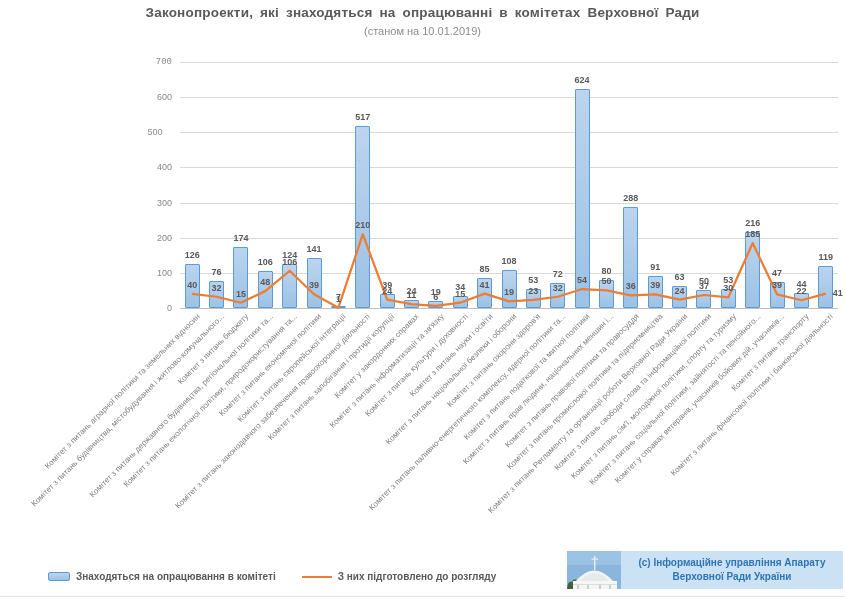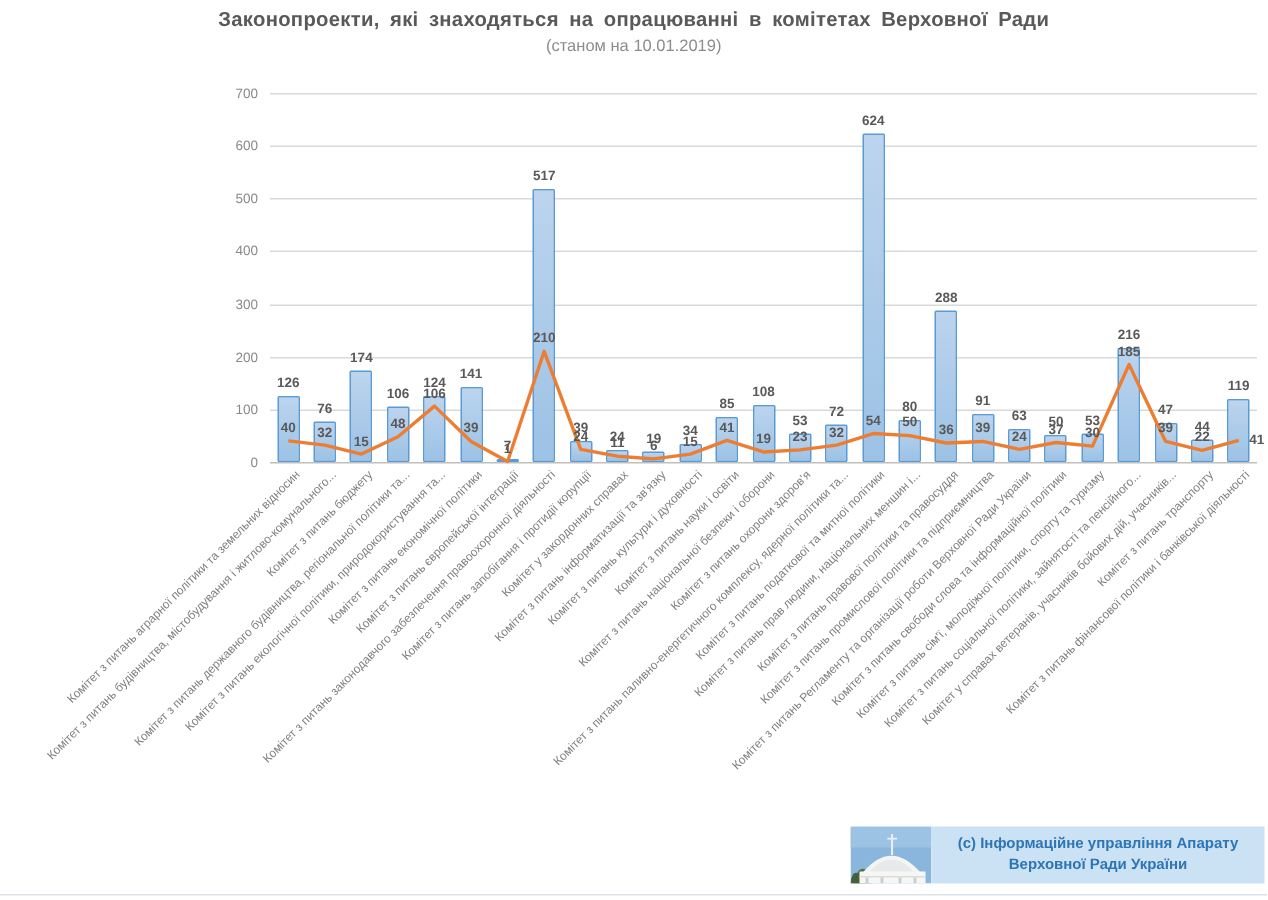--- a/index.html
+++ b/index.html
@@ -50,25 +50,25 @@
       <div class="ytick" style="left: 138px; top: 303px;">0</div>
       <div class="gridline" style="left: 180px; top: 272.857px; width: 658px; background: rgb(217, 217, 217);"></div>
       <div class="ytick" style="left: 138px; top: 267.857px;">100</div>
       <div class="gridline" style="left: 180px; top: 237.714px; width: 658px; background: rgb(217, 217, 217);"></div>
       <div class="ytick" style="left: 138px; top: 232.714px;">200</div>
       <div class="gridline" style="left: 180px; top: 202.571px; width: 658px; background: rgb(217, 217, 217);"></div>
       <div class="ytick" style="left: 138px; top: 197.571px;">300</div>
       <div class="gridline" style="left: 180px; top: 167.429px; width: 658px; background: rgb(217, 217, 217);"></div>
       <div class="ytick" style="left: 138px; top: 162.429px;">400</div>
       <div class="gridline" style="left: 180px; top: 132.286px; width: 658px; background: rgb(217, 217, 217);"></div>
-      <div class="ytick" style="left: 138px; top: 127.286px;">500</div>
+      <div class="ytick" style="left: 138px; top: 127.286px; text-align: center;">500</div>
       <div class="gridline" style="left: 180px; top: 97.1429px; width: 658px; background: rgb(217, 217, 217);"></div>
       <div class="ytick" style="left: 138px; top: 92.1429px; text-align: right;">600</div>
       <div class="gridline" style="left: 180px; top: 62px; width: 658px; background: rgb(217, 217, 217);"></div>
-      <div class="ytick" style="left: 138px; top: 57px;">700</div>
+      <div class="ytick" style="left: 138px; top: 57px; font-family: Liberation Mono, monospace;">700</div>
       <div class="bar" style="left: 184.685px; top: 263.72px; width: 15px; height: 44.28px; background: linear-gradient(rgb(188, 212, 238), rgb(156, 194, 229)); border-color: rgb(91, 155, 213);"></div>
       <div class="val" style="left: 170.185px; top: 249.72px;">126</div>
       <div class="bar" style="left: 209.056px; top: 281.291px; width: 15px; height: 26.7086px; background: linear-gradient(rgb(188, 212, 238), rgb(156, 194, 229)); border-color: rgb(91, 155, 213);"></div>
       <div class="val" style="left: 194.556px; top: 267.291px;">76</div>
       <div class="bar" style="left: 233.426px; top: 246.851px; width: 15px; height: 61.1486px; background: linear-gradient(rgb(188, 212, 238), rgb(156, 194, 229)); border-color: rgb(91, 155, 213);"></div>
       <div class="val" style="left: 218.926px; top: 232.851px;">174</div>
       <div class="bar" style="left: 257.796px; top: 270.749px; width: 15px; height: 37.2514px; background: linear-gradient(rgb(188, 212, 238), rgb(156, 194, 229)); border-color: rgb(91, 155, 213);"></div>
       <div class="val" style="left: 243.296px; top: 256.749px;">106</div>
       <div class="bar" style="left: 282.167px; top: 264.423px; width: 15px; height: 43.5771px; background: linear-gradient(rgb(188, 212, 238), rgb(156, 194, 229)); border-color: rgb(91, 155, 213);"></div>
       <div class="val" style="left: 267.667px; top: 250.423px;">124</div>
@@ -168,20 +168,30 @@
       <div class="xlab" style="right: 186.778px; top: 312px;">Комітет з питань промислової політики та підприємництва</div>
       <div class="xlab" style="right: 162.407px; top: 312px;">Комітет з питань Регламенту та організації роботи Верховної Ради України</div>
       <div class="xlab" style="right: 138.037px; top: 312px;">Комітет з питань свободи слова та інформаційної політики</div>
       <div class="xlab" style="right: 113.667px; top: 312px;">Комітет з питань сім'ї, молодіжної політики, спорту та туризму</div>
       <div class="xlab" style="right: 89.2963px; top: 312px;">Комітет з питань соціальної політики, зайнятості та пенсійного...</div>
       <div class="xlab" style="right: 64.9259px; top: 312px;">Комітет у справах ветеранів, учасників бойових дій, учасників...</div>
       <div class="xlab" style="right: 40.5556px; top: 312px;">Комітет з питань транспорту</div>
       <div class="xlab" style="right: 16.1852px; top: 312px;">Комітет з питань фінансової політики і банківської діяльності</div>
     </div>
 
+  <div class="legend">
+    <div class="legend-item">
+      <span class="legend-swatch-bar" style="background: linear-gradient(rgb(188, 212, 238), rgb(156, 194, 229)); border-color: rgb(91, 155, 213);"></span>
+      <span class="legend-label">Знаходяться на опрацювання в комітеті</span>
+    </div>
+    <div class="legend-item">
+      <span class="legend-swatch-line" style="border-top-color: rgb(237, 125, 49);"></span>
+      <span class="legend-label">З них підготовлено до розгляду</span>
+    </div>
+  </div>
 
   <div class="attribution">
     <svg class="attr-photo" viewBox="0 0 54 38" xmlns="http://www.w3.org/2000/svg">
       <rect x="0" y="0" width="54" height="38" fill="#8AB6DD"></rect>
       <rect x="0" y="0" width="54" height="14" fill="#9CC3E4"></rect>
       <rect x="27" y="5" width="1.4" height="14" fill="#e9eef2"></rect>
       <rect x="24.5" y="7.5" width="6.5" height="1.2" fill="#e9eef2"></rect>
       <path d="M2 38 Q5 24 12 30 L14 38 Z" fill="#55704A"></path>
       <path d="M0 38 Q1 28 6 32 L6 38 Z" fill="#44603C"></path>
       <path d="M8 31 Q27 8 47 31 Z" fill="#F4F5F3"></path>

